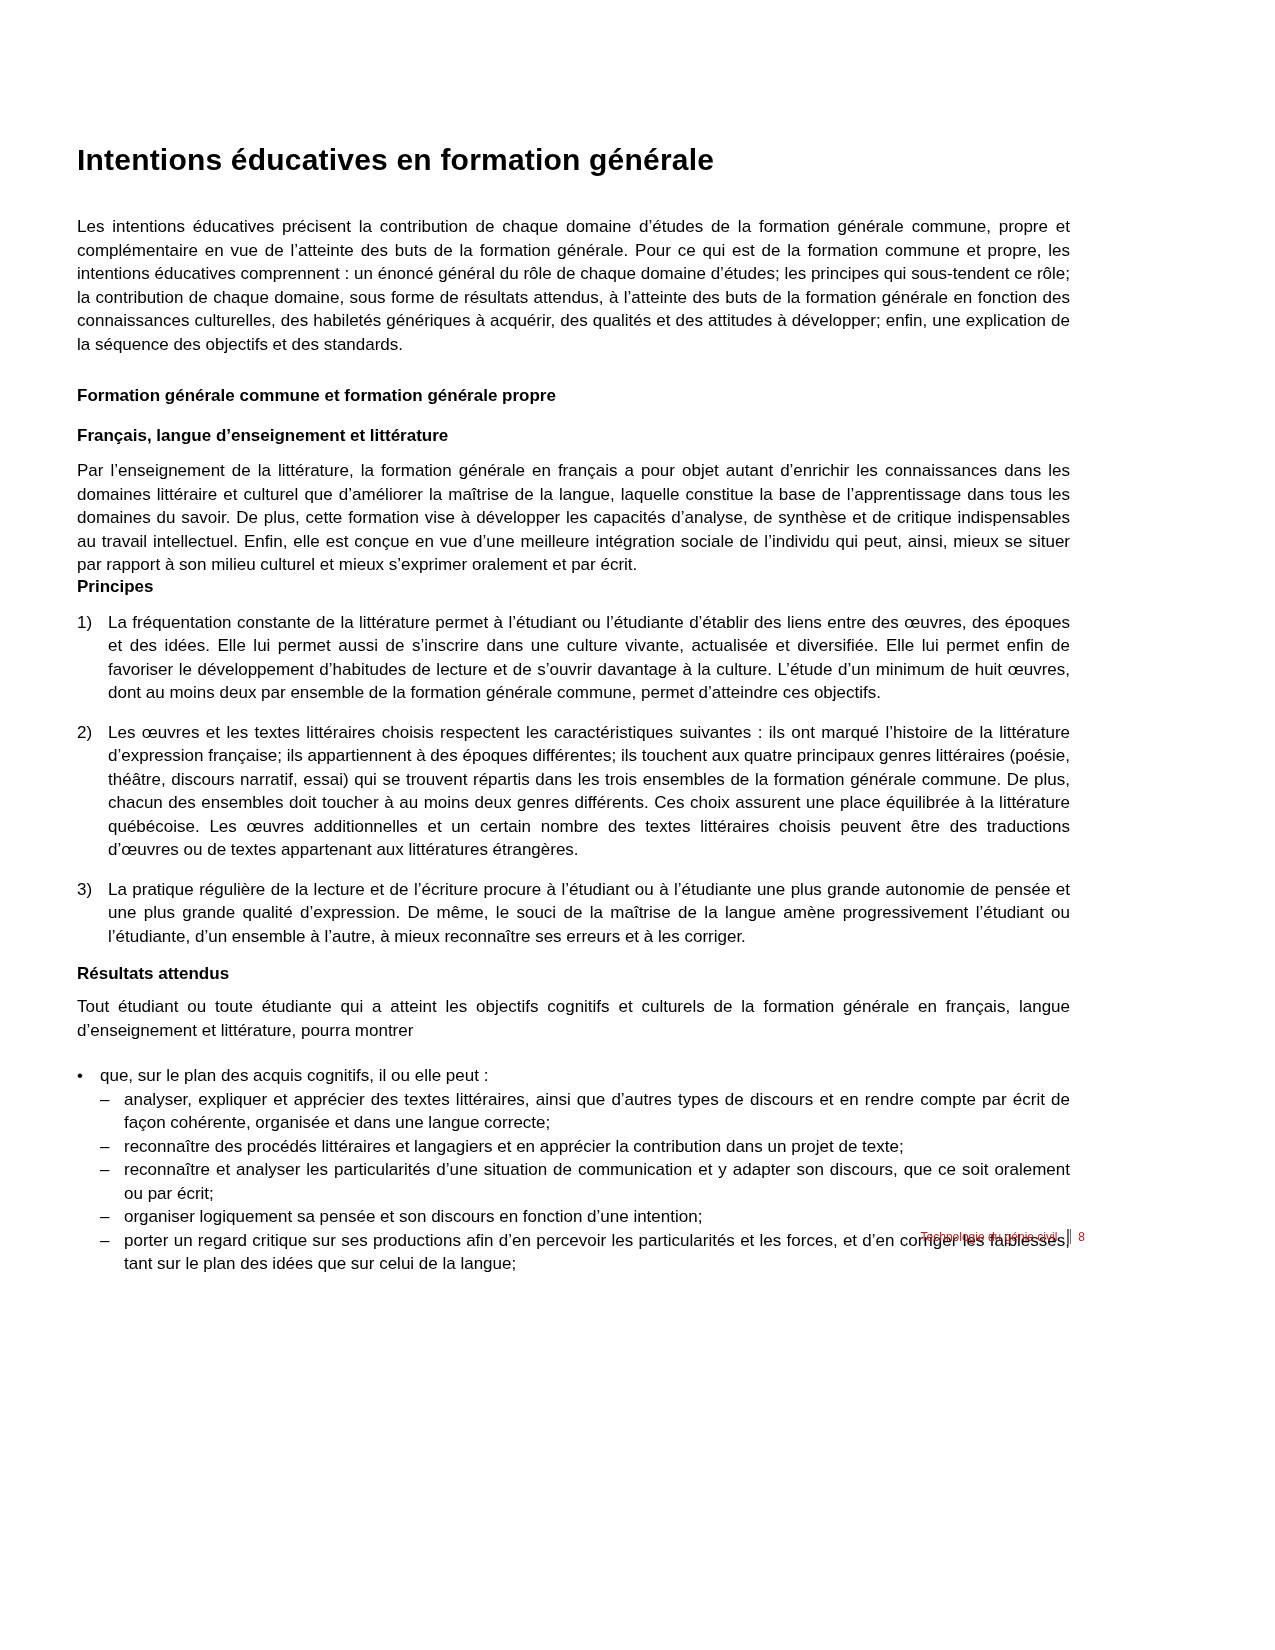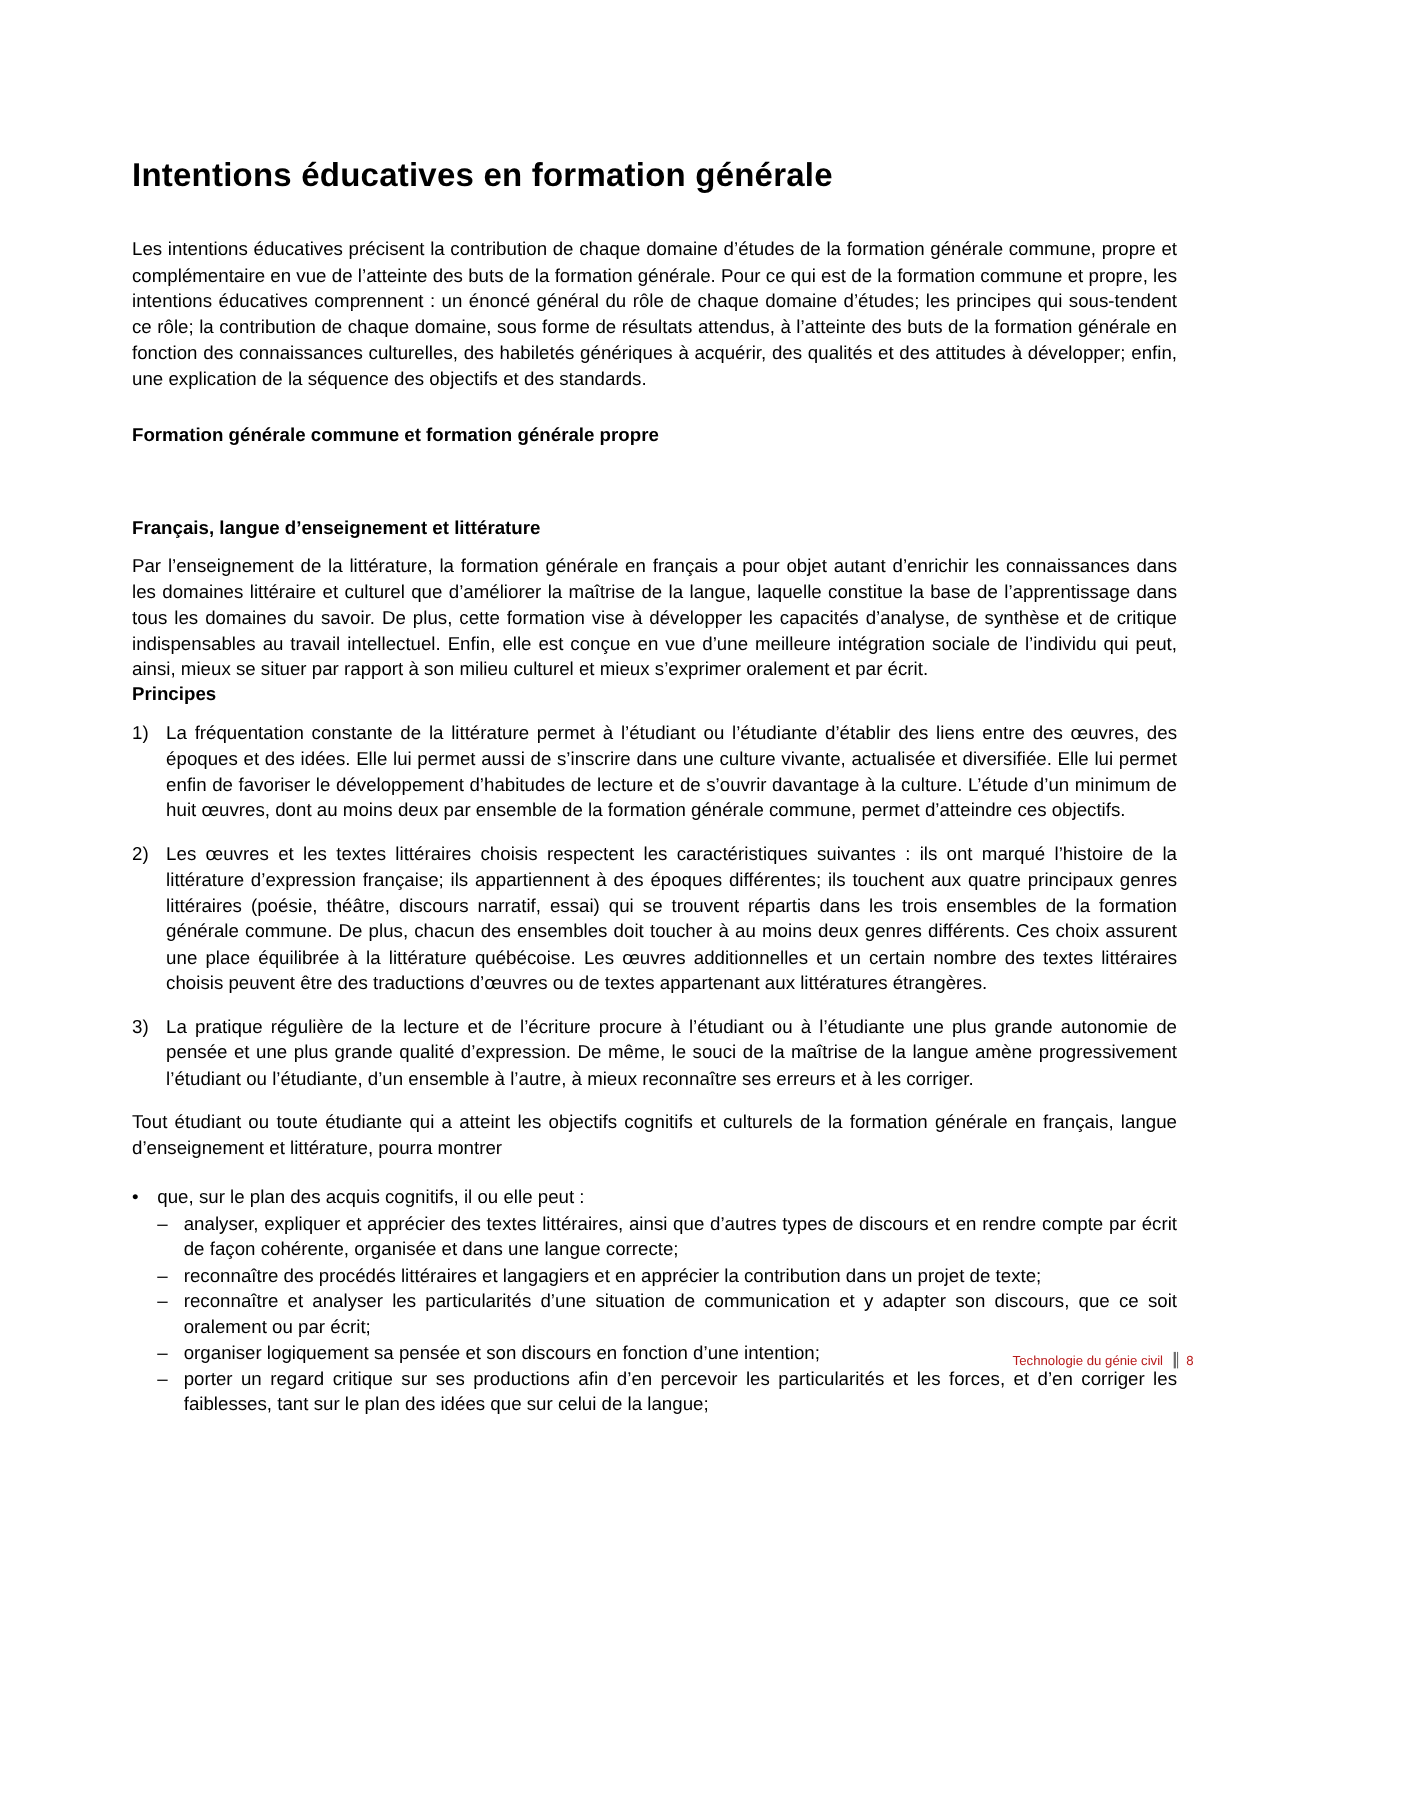--- a/index.html
+++ b/index.html
@@ -5,42 +5,42 @@
   * { margin: 0; padding: 0; box-sizing: border-box; }
   html, body { background: #ffffff; }
   .page {
     width: 1275px;
     height: 1384px;
     margin: 0 auto;
     background: #ffffff;
     color: #000000;
     font-family: "Liberation Sans", sans-serif;
     position: relative;
-    padding: 143px 205px 0 120px;
+    padding: 143px 205px 0 77px;
     overflow: hidden;
   }
   .doc-title {
     font-size: 30px;
     font-weight: bold;
     letter-spacing: 0.2px;
     margin-bottom: 38px;
   }
   .body-text {
     font-size: 17px;
     line-height: 23.5px;
     text-align: justify;
   }
   .para { margin-bottom: 0; }
   .h-bold {
     font-size: 17px;
     font-weight: bold;
     line-height: 20px;
   }
   .mt-intro-to-h { margin-top: 30px; }
-  .mt-h-to-h { margin-top: 64px; }
+  .mt-h-to-h { margin-top: 20px; }
   .mt-h-to-p { margin-top: 13px; }
   .mt-p-to-h { }
   .mt-h-to-list { margin-top: 14px; }
   .mt-small { margin-top: 11px; }
   .mt-bullets { margin-top: 22px; }
 
   .num-item { display: flex; margin-bottom: 16px; }
   .num-item .marker { width: 31px; flex-shrink: 0; }
   .num-item .itext { flex: 1; text-align: justify; }
 
@@ -96,20 +96,21 @@
     <div class="num-item">
       <span class="marker">2)</span>
       <span class="itext">Les œuvres et les textes littéraires choisis respectent les caractéristiques suivantes : ils ont marqué l’histoire de la littérature d’expression française; ils appartiennent à des époques différentes; ils touchent aux quatre principaux genres littéraires (poésie, théâtre, discours narratif, essai) qui se trouvent répartis dans les trois ensembles de la formation générale commune. De plus, chacun des ensembles doit toucher à au moins deux genres différents. Ces choix assurent une place équilibrée à la littérature québécoise. Les œuvres additionnelles et un certain nombre des textes littéraires choisis peuvent être des traductions d’œuvres ou de textes appartenant aux littératures étrangères.</span>
     </div>
     <div class="num-item">
       <span class="marker">3)</span>
       <span class="itext">La pratique régulière de la lecture et de l’écriture procure à l’étudiant ou à l’étudiante une plus grande autonomie de pensée et une plus grande qualité d’expression. De même, le souci de la maîtrise de la langue amène progressivement l’étudiant ou l’étudiante, d’un ensemble à l’autre, à mieux reconnaître ses erreurs et à les corriger.</span>
     </div>
   </div>
 
+  <h3 class="h-bold">Résultats attendus</h3>
 
   <p class="body-text para mt-small">Tout étudiant ou toute étudiante qui a atteint les objectifs cognitifs et culturels de la formation générale en français, langue d’enseignement et littérature, pourra montrer</p>
 
   <div class="body-text mt-bullets">
     <div class="bullet-item">
       <span class="marker">•</span>
       <span class="itext">que, sur le plan des acquis cognitifs, il ou elle peut :</span>
     </div>
     <div class="dash-item">
       <span class="marker">–</span>

